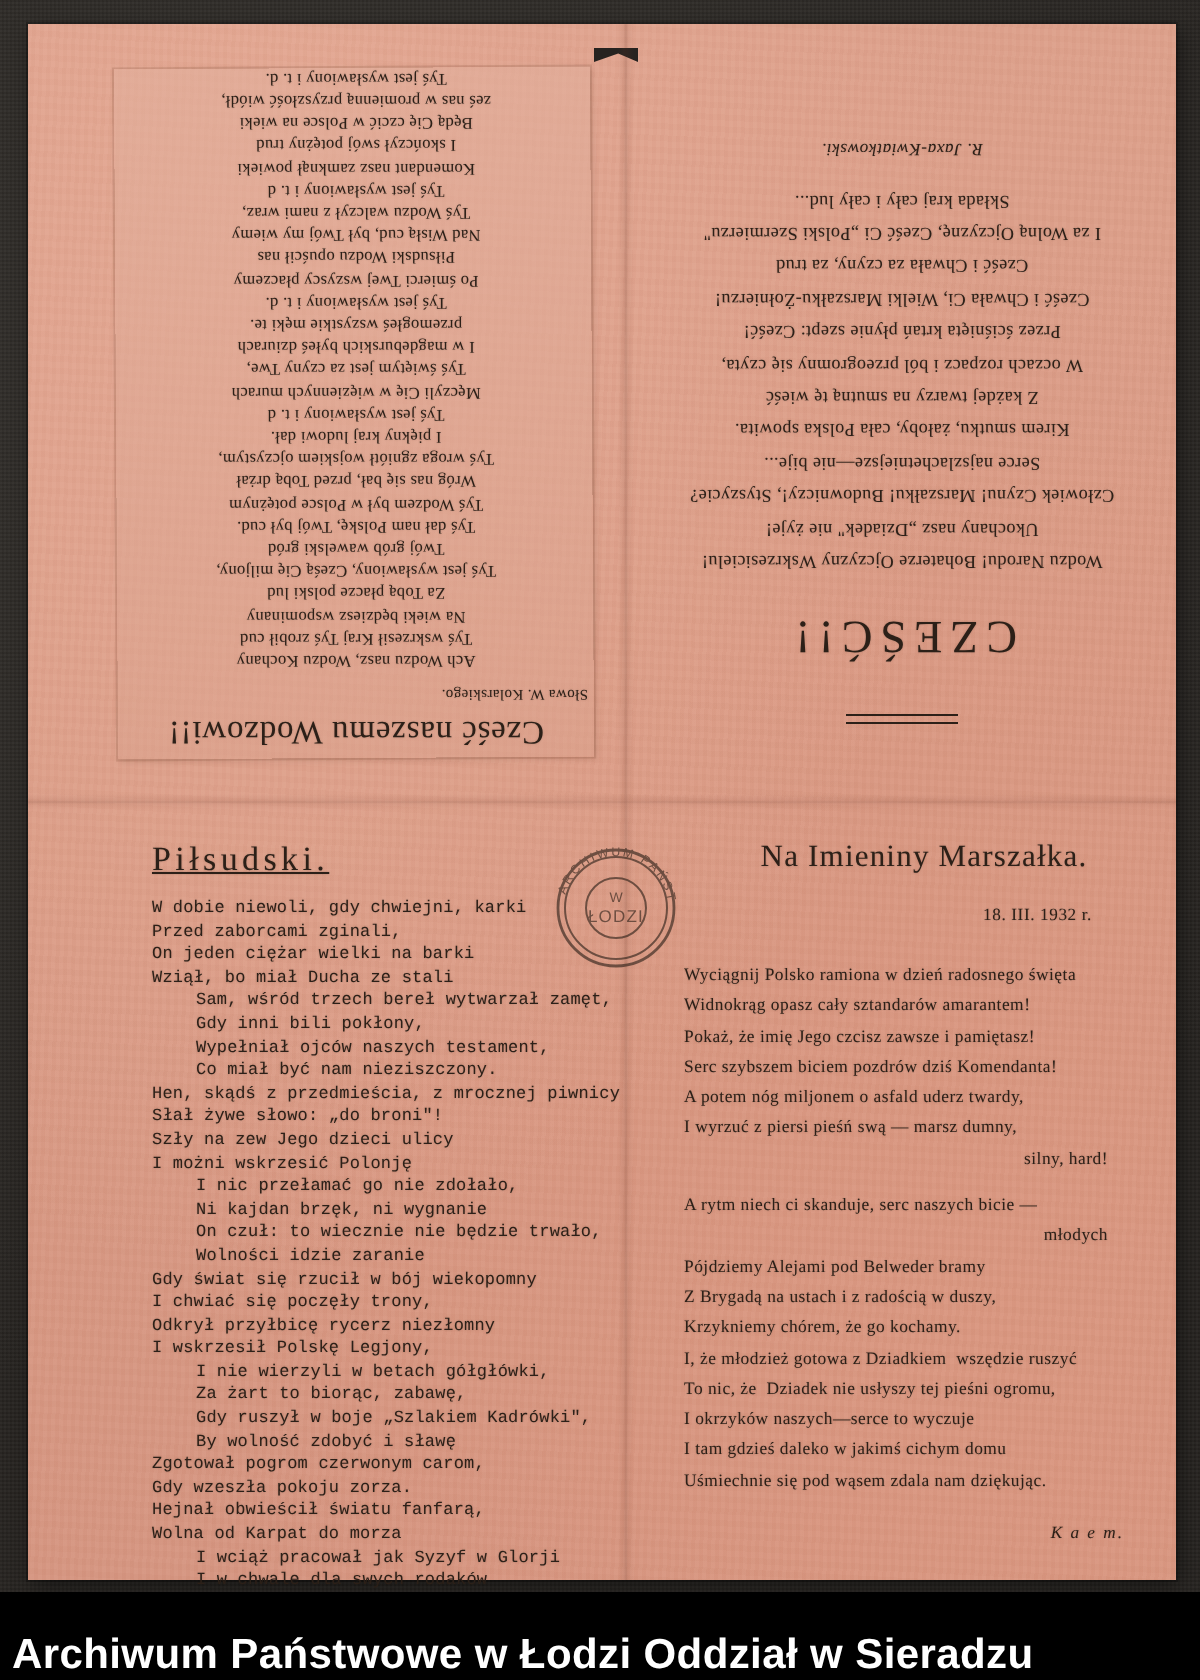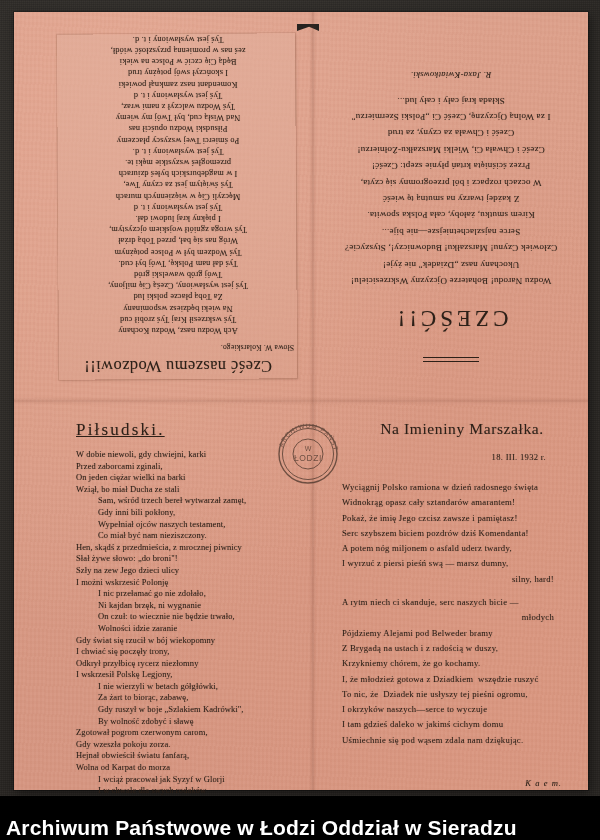--- a/index.html
+++ b/index.html
@@ -204,20 +204,21 @@
     text-align: left;
     margin: 0 0 9px 0;
     font-weight: 400;
     text-decoration: underline;
   }
   #blk-pils .line {
     font-size: 8.5px;
     line-height: 11.6px;
     letter-spacing: .1px;
     white-space: pre;
+    font-family: Liberation Mono, monospace;
   }
   #blk-pils .ind {
     padding-left: 22px;
   }
   #blk-pils .sig {
     font-style: italic;
     font-size: 8.4px;
     text-align: right;
     margin-top: 5px;
     padding-right: 16px;
@@ -255,21 +256,21 @@
     padding-right: 34px;
   }
   #blk-imien .gap {
     height: 8px;
   }
   #blk-imien .sig {
     font-style: italic;
     font-size: 8.6px;
     text-align: right;
     padding-right: 26px;
-    margin-top: 30px;
+    margin-top: 13px;
     letter-spacing: 1px;
   }
 
   
   #seal {
     position: absolute;
     left: 256px;
     top: 404px;
     width: 76px;
     height: 76px;

